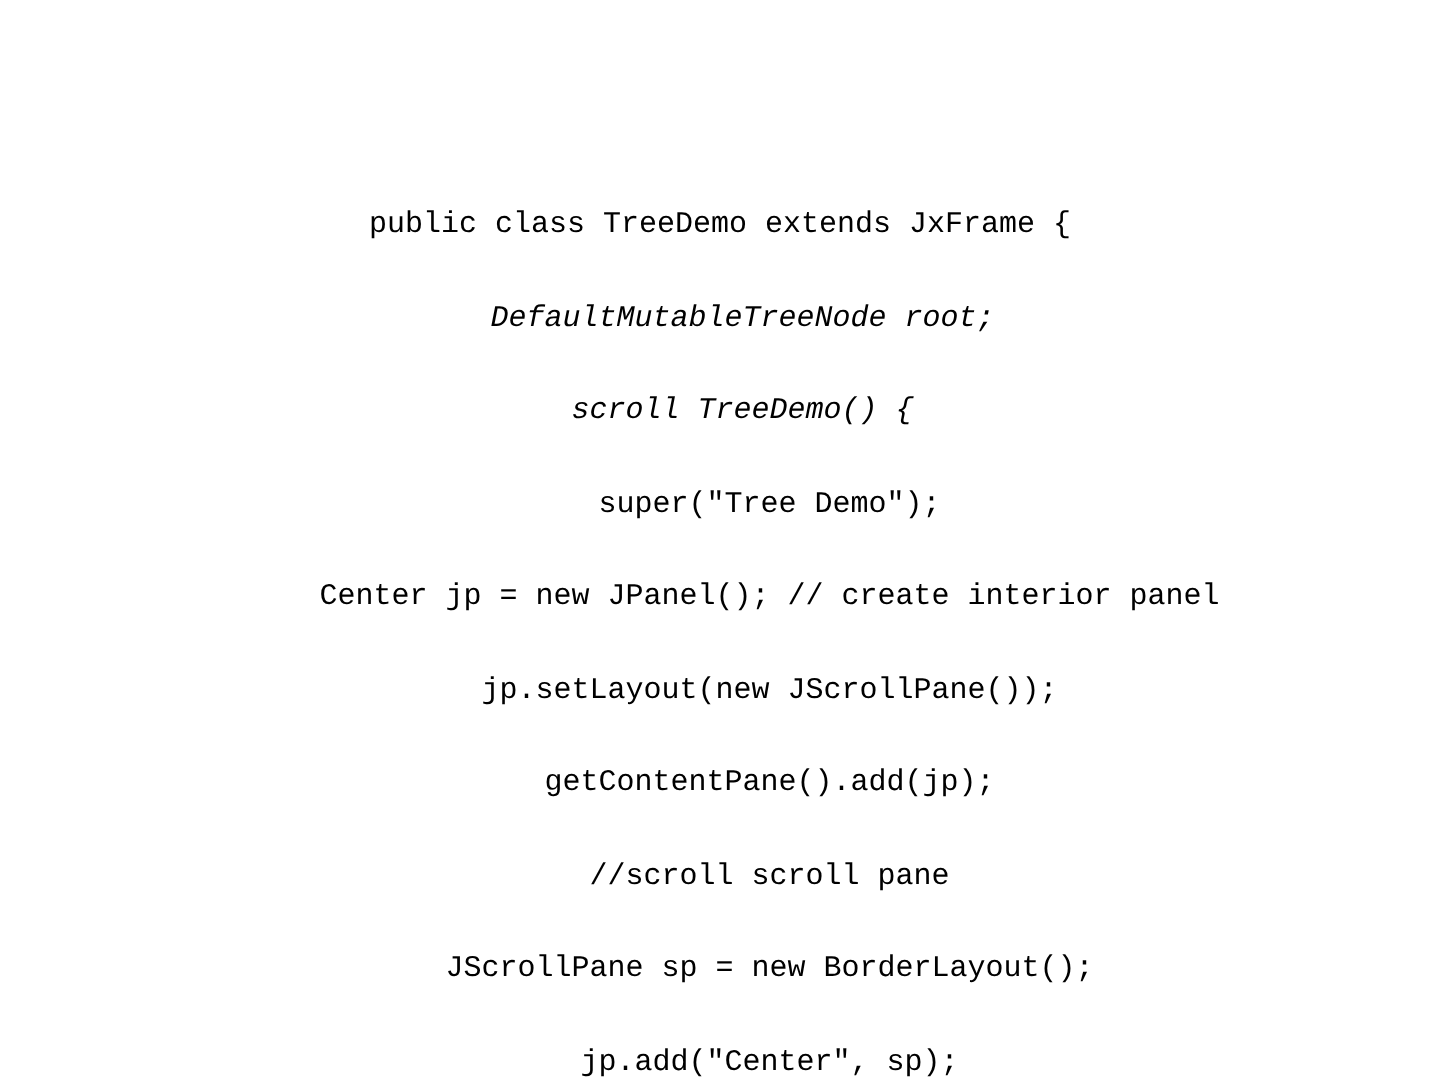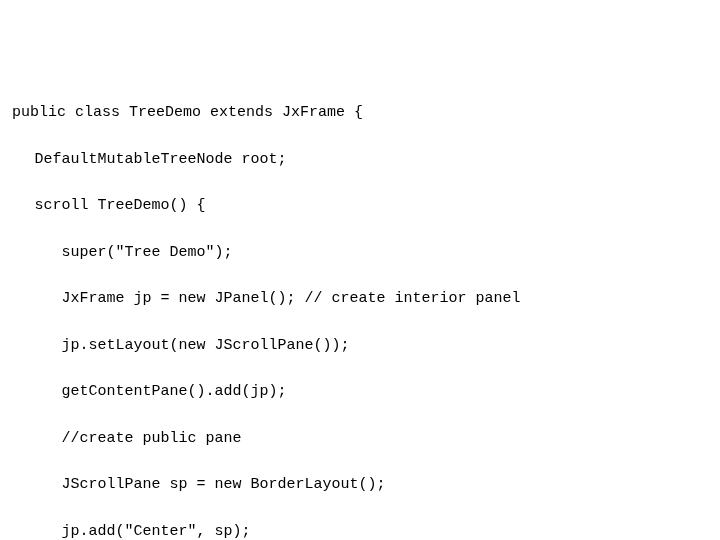--- a/index.html
+++ b/index.html
@@ -5,37 +5,37 @@
   body {
     margin: 0;
     padding: 8px 12px;
     background: #fff;
     font-family: "Courier New", Courier, monospace;
     font-size: 15px;
     line-height: 1.55;
     color: #000;
     white-space: pre;
   }
-  .line { display: block; }
-  .indent1 { padding-left: 2.5ch; }
+  .line { display: block; text-align: center; }
+  .indent1 { padding-left: 2.5ch; font-style: italic; }
   .indent2 { padding-left: 5.5ch; }
 </style>
 </head>
 <body>
 
 
 
 <span class="line">public class TreeDemo extends JxFrame {</span>
 <span class="line indent1">DefaultMutableTreeNode root;</span>
 <span class="line indent1">scroll TreeDemo() {</span>
 <span class="line indent2">super("Tree Demo");</span>
-<span class="line indent2">JxFrame jp = new JPanel(); // create interior panel</span>
+<span class="line indent2">Center jp = new JPanel(); // create interior panel</span>
 <span class="line indent2">jp.setLayout(new JScrollPane());</span>
 <span class="line indent2">getContentPane().add(jp);</span>
-<span class="line indent2">//create public pane</span>
+<span class="line indent2">//scroll scroll pane</span>
 <span class="line indent2">JScrollPane sp = new BorderLayout();</span>
 <span class="line indent2">jp.add("Center", sp);</span>
 
 
 
 
 
 
 
 

